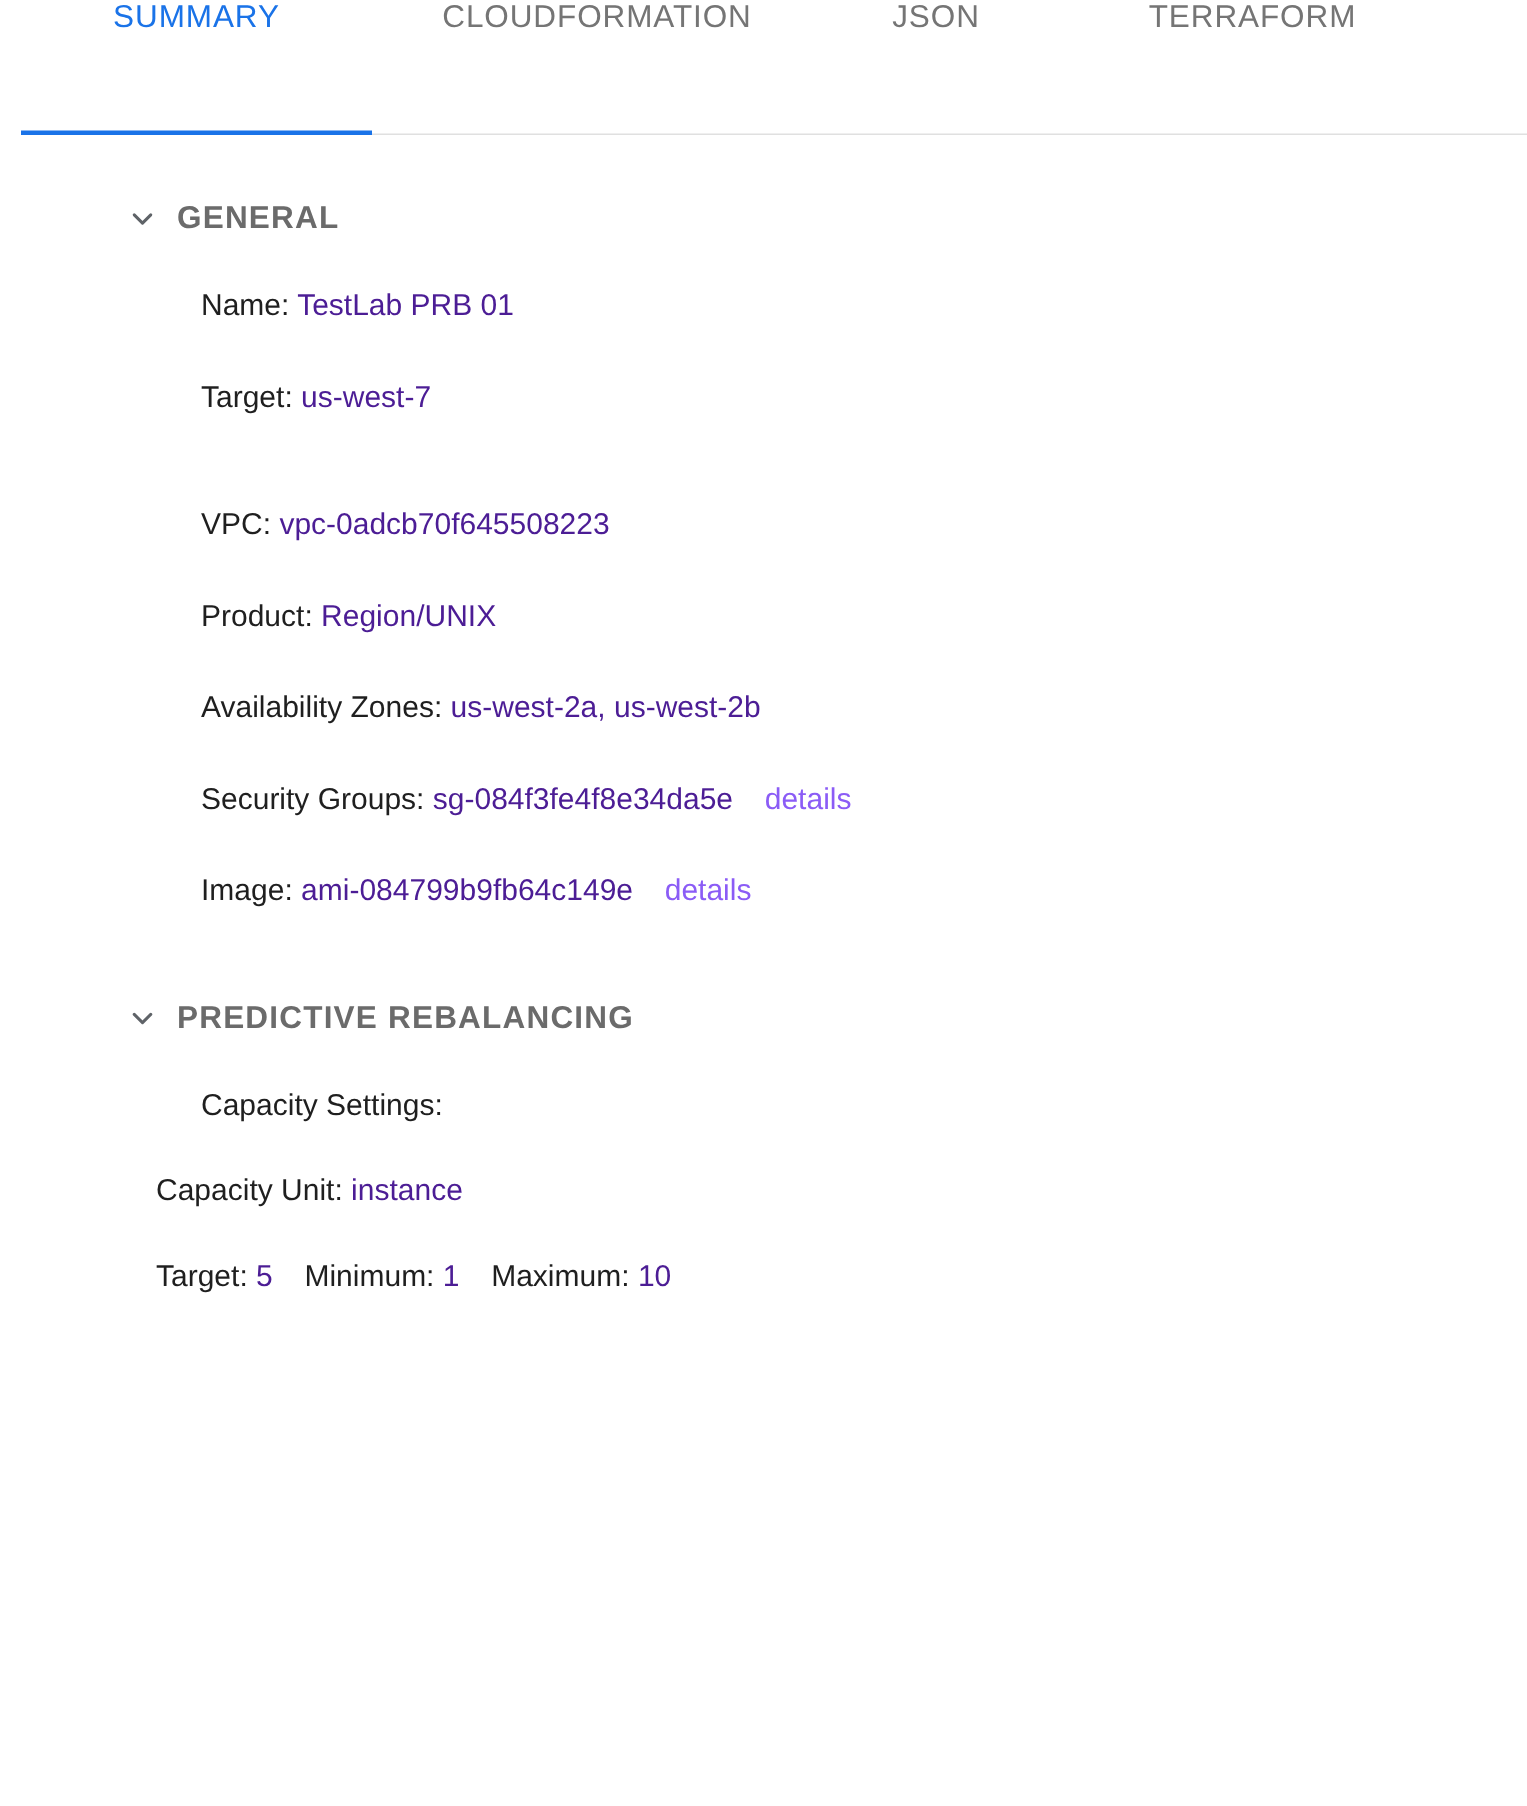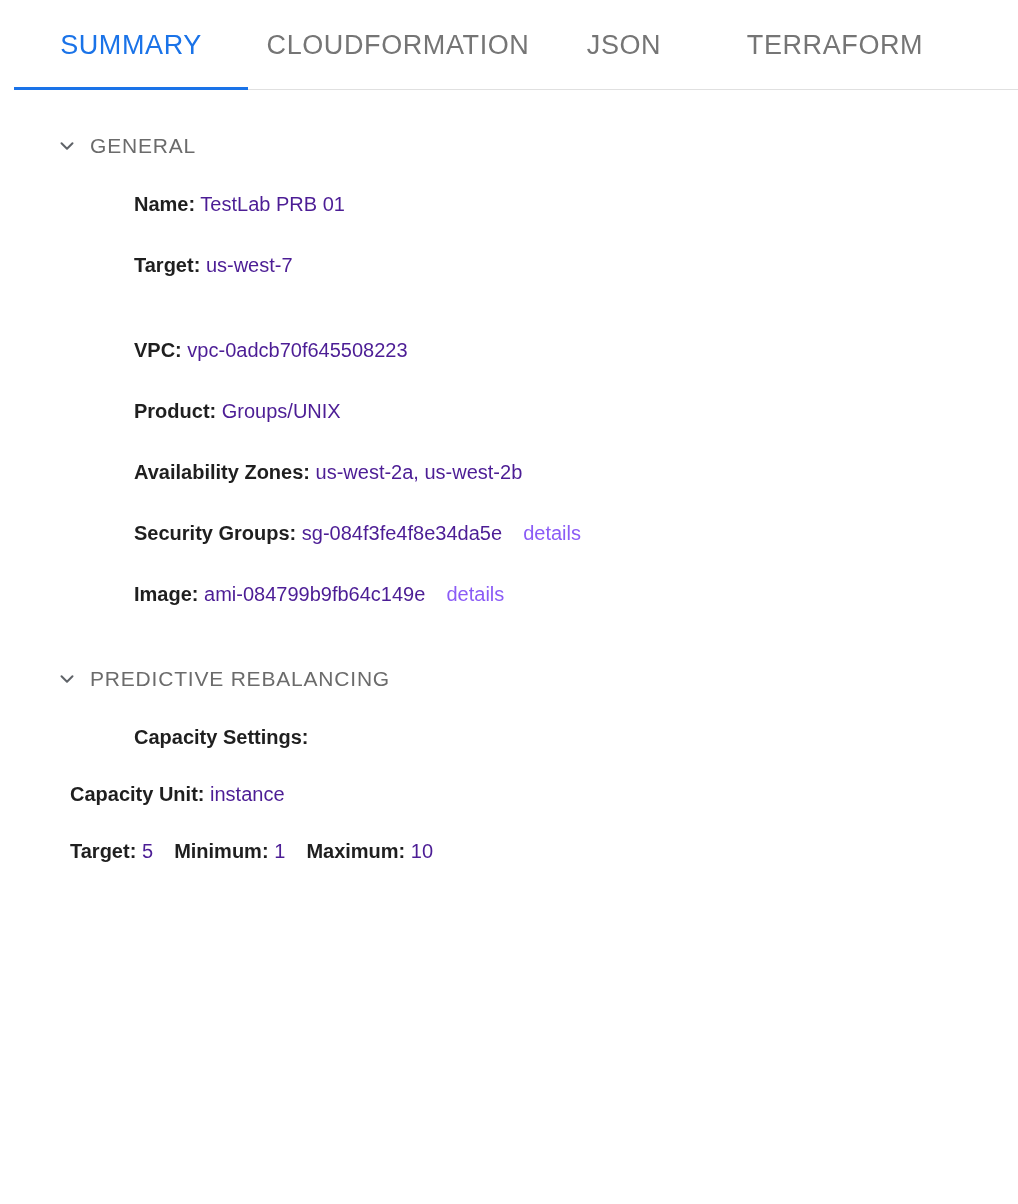--- a/index.html
+++ b/index.html
@@ -29,26 +29,25 @@
     position: absolute;
     left: 14px;
     right: 0;
     bottom: 0;
     height: 1px;
     background: #e0e0e0;
   }
   .tab {
     position: relative;
     display: flex;
-    align-items: center;
     justify-content: center;
     height: 100%;
     box-sizing: border-box;
     padding: 0 26px;
-    font-size: 27px;
+    font-size: 21px;
     letter-spacing: 0.6px;
     color: #757575;
     text-transform: uppercase;
     cursor: pointer;
     user-select: none;
   }
   .tab.active {
     color: #1a73e8;
   }
   .tab.active::after {
@@ -68,24 +67,25 @@
 
   
   .content {
     padding: 44px 0 0 0;
   }
 
   .section-header {
     display: flex;
     align-items: center;
     gap: 12px;
-    padding-left: 56px;
+    padding-left: 84px;
     margin-bottom: 34px;
     cursor: pointer;
     user-select: none;
+    font-weight: bold;
   }
   .chev {
     width: 22px;
     height: 22px;
     flex: 0 0 auto;
     display: block;
   }
   .section-title {
     font-size: 21px;
     letter-spacing: 0.8px;
@@ -94,25 +94,25 @@
   }
 
   .row {
     padding-left: 134px;
     font-size: 20px;
     line-height: 1.25;
     color: #222222;
     margin-bottom: 36px;
   }
   .row:last-child { margin-bottom: 0; }
-  .row.indent { padding-left: 70px; }
+  .row.indent { padding-left: 104px; }
   .row.tight { margin-bottom: 32px; }
 
   .k {
-    font-weight: bold;
+    font-weight: normal;
     color: #1f1f1f;
   }
   .v {
     color: #4c1d95;
   }
   .link {
     color: #8b5cf6;
     cursor: pointer;
   }
   .spacer-gap { display: inline-block; width: 10px; }
@@ -158,21 +158,21 @@
   <div class="sec-gap"></div>
 
 
   <div class="row">
     <span class="k">VPC:</span>
     <span class="v">vpc-0adcb70f645508223</span>
   </div>
 
   <div class="row">
     <span class="k">Product:</span>
-    <span class="v">Groups/UNIX</span>
+    <span class="v">Region/UNIX</span>
   </div>
 
   <div class="row">
     <span class="k">Availability Zones:</span>
     <span class="v">us-west-2a, us-west-2b</span>
   </div>
 
 
   <div class="row">
     <span class="k">Security Groups:</span>

